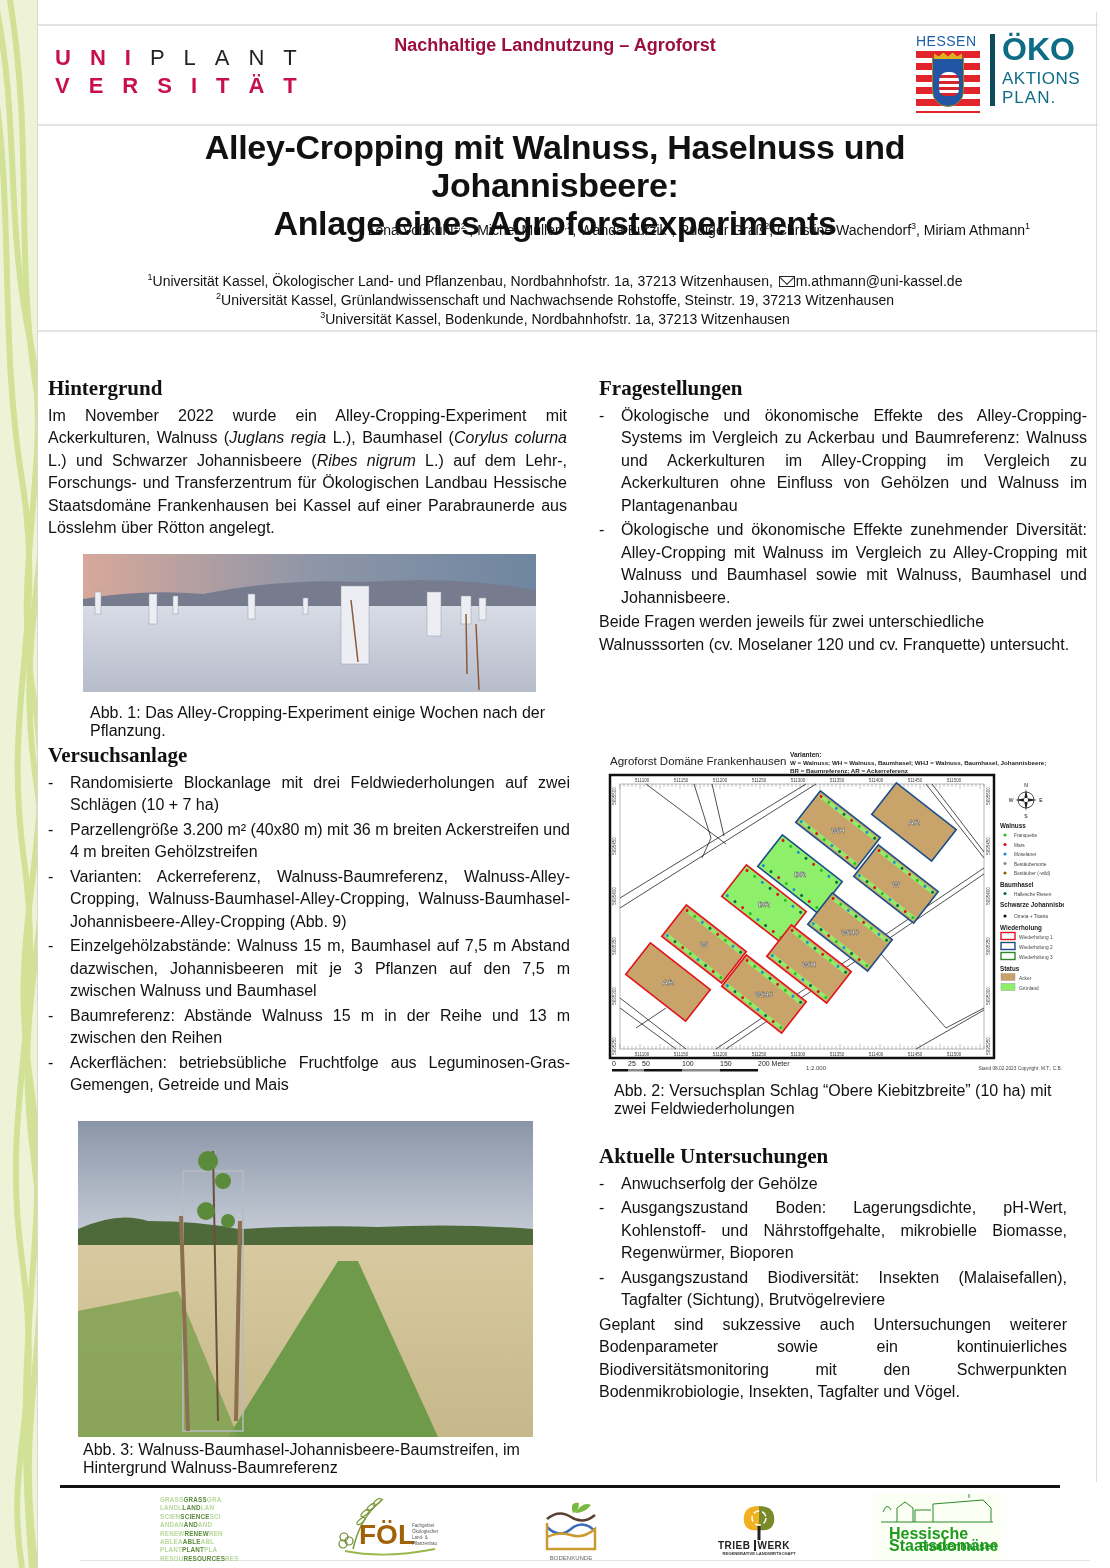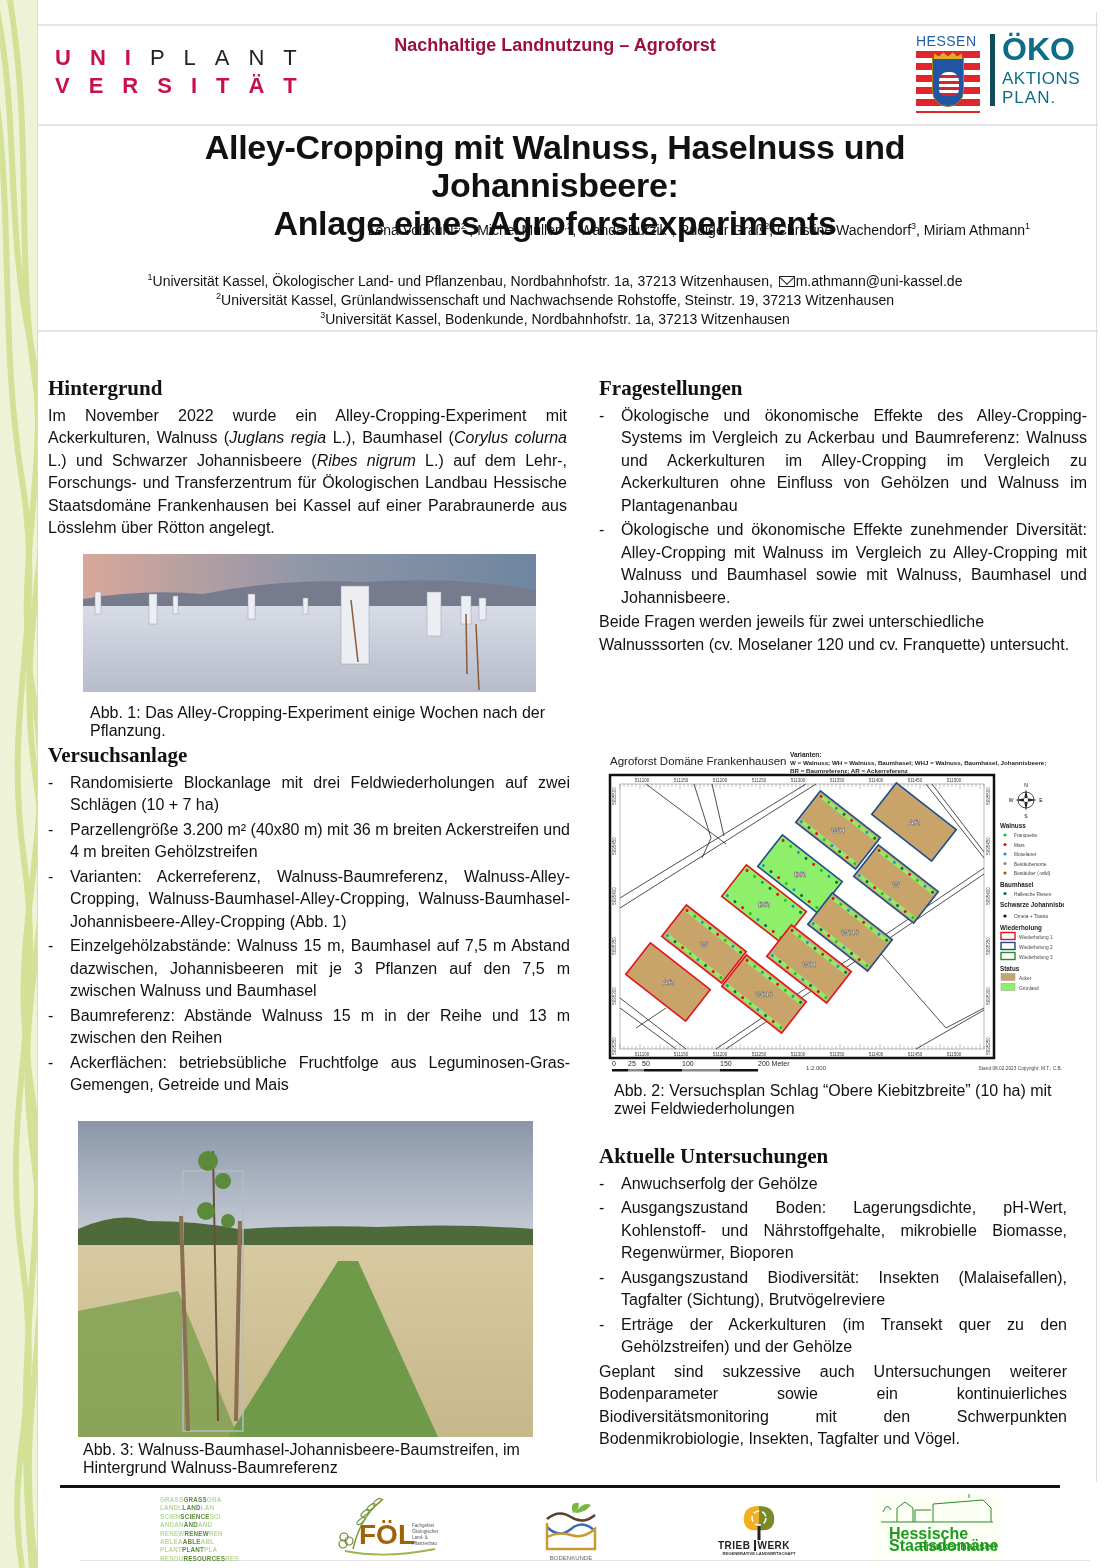--- a/index.html
+++ b/index.html
@@ -135,21 +135,21 @@
       </g>
   </svg>
 </div>
 <div class="caption" style="left:90px;top:704px;width:470px">Abb. 1: Das Alley-Cropping-Experiment einige Wochen nach der Pflanzung.</div>
 
 <div class="col" style="left:48px;top:744px;width:522px">
   <h2>Versuchsanlage</h2>
   <ul class="dash" id="versuch-list">
       <li>Randomisierte Blockanlage mit drei Feldwiederholungen auf zwei Schlägen (10 + 7 ha)</li>
       <li>Parzellengröße 3.200 m² (40x80 m) mit 36 m breiten Ackerstreifen und 4 m breiten Gehölzstreifen</li>
-      <li>Varianten: Ackerreferenz, Walnuss-Baumreferenz, Walnuss-Alley-Cropping, Walnuss-Baumhasel-Alley-Cropping, Walnuss-Baumhasel-Johannisbeere-Alley-Cropping (Abb. 1)</li>
+      <li>Varianten: Ackerreferenz, Walnuss-Baumreferenz, Walnuss-Alley-Cropping, Walnuss-Baumhasel-Alley-Cropping, Walnuss-Baumhasel-Johannisbeere-Alley-Cropping (Abb. 9)</li>
       <li>Einzelgehölzabstände: Walnuss 15 m, Baumhasel auf 7,5 m Abstand dazwischen, Johannisbeeren mit je 3 Pflanzen auf den 7,5 m zwischen Walnuss und Baumhasel</li>
       <li>Baumreferenz: Abstände Walnuss 15 m in der Reihe und 13 m zwischen den Reihen</li>
       <li>Ackerflächen: betriebsübliche Fruchtfolge aus Leguminosen-Gras-Gemengen, Getreide und Mais</li>
     </ul>
 </div>
 
 <div class="photo" style="left:78px;top:1121px;width:455px;height:316px">
   <svg width="455" height="316" viewBox="0 0 455 316">
     <defs>
       <linearGradient id="sky3" x1="0" y1="0" x2="0" y2="1">
@@ -678,21 +678,20 @@
   </svg>
 </div>
 <div class="caption" style="left:614px;top:1082px;width:440px">Abb. 2: Versuchsplan Schlag “Obere Kiebitzbreite” (10 ha) mit zwei Feldwiederholungen</div>
 
 <div class="col" style="left:599px;top:1145px;width:468px">
   <h2>Aktuelle Untersuchungen</h2>
   <ul class="dash" id="unters-list">
       <li>Anwuchserfolg der Gehölze</li>
       <li>Ausgangszustand Boden: Lagerungsdichte, pH-Wert, Kohlenstoff- und Nährstoffgehalte, mikrobielle Biomasse, Regenwürmer, Bioporen</li>
       <li>Ausgangszustand Biodiversität: Insekten (Malaisefallen), Tagfalter (Sichtung), Brutvögelreviere</li>
-      <li>Erträge der Ackerkulturen (im Transekt quer zu den Gehölzstreifen) und der Gehölze</li>
     </ul>
   <p class="just">Geplant sind sukzessive auch Untersuchungen weiterer Bodenparameter sowie ein kontinuierliches Biodiversitätsmonitoring mit den Schwerpunkten Bodenmikrobiologie, Insekten, Tagfalter  und Vögel.</p>
 </div>
 
 <div class="footerline"></div>
 <div class="hline" style="left:80px;top:1560px;width:1010px;height:1px"></div>
 
 <div class="logo" style="left:160px;top:1496px;width:68px;font-size:6.3px;line-height:8.4px;font-weight:bold;letter-spacing:0.2px" id="grassland">
     <div><span style="color:#b8d89a">GRASS</span><span style="color:#5a8a3a">GRASS</span><span style="color:#b8d89a">GRA</span></div>
     <div><span style="color:#b8d89a">LANDL</span><span style="color:#5a8a3a">LAND</span><span style="color:#b8d89a">LAN</span></div>

